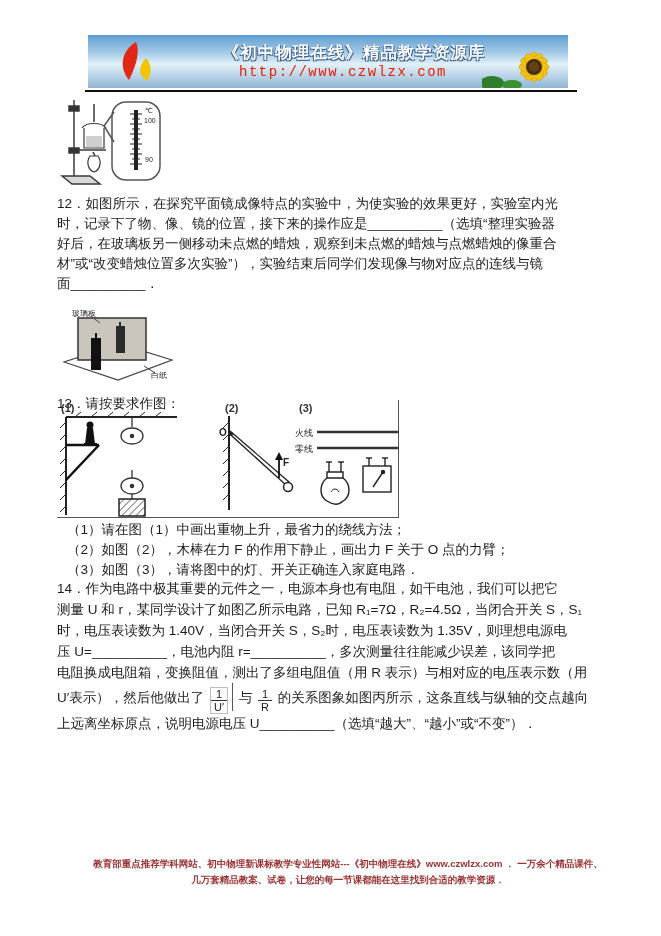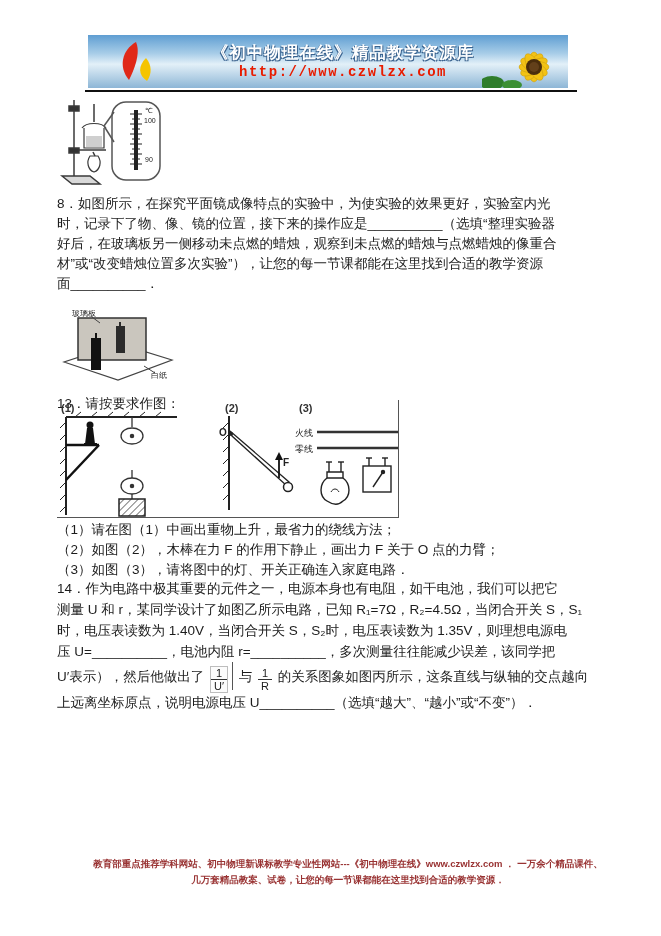--- a/index.html
+++ b/index.html
@@ -9,27 +9,27 @@
     overflow:hidden;
   }
   .abs{position:absolute;}
   
   .banner{
     left:88px;top:35px;width:480px;height:53px;
     background:linear-gradient(180deg,#5f9ed2 0%,#a8cde8 35%,#e3f0f8 55%,#8db6d6 100%);
     overflow:hidden;
   }
   .banner-title{
-    position:absolute;left:95px;top:7px;width:320px;text-align:center;
+    position:absolute;left:106px;top:7px;width:320px;text-align:center;
     color:#ffffff;font-weight:bold;font-size:16.5px;letter-spacing:1px;
     text-shadow:1px 1px 0 #39628e,-1px 1px 0 #39628e;white-space:nowrap;
   }
   .banner-url{
     position:absolute;left:120px;top:29px;width:270px;text-align:center;
-    color:#e81c00;font-weight:bold;font-size:14px;letter-spacing:1.5px;
+    color:#e81c00;font-weight:normal;font-size:14px;letter-spacing:1.5px;
     font-family:"Liberation Mono","DejaVu Sans Mono",monospace;
     text-decoration:none;white-space:nowrap;
   }
   .banner-rule{left:85px;top:90px;width:492px;height:0;border-top:2px solid #101010;}
   
   .q-line{white-space:nowrap;font-size:13.5px;line-height:20px;height:20px;}
   .q14 .q-line{line-height:21px;height:21px;}
   .q-line.tall{line-height:30px;height:30px;}
   .frac{display:inline-block;vertical-align:-9px;text-align:center;
     font-size:11px;line-height:12px;margin:0 2px;}
@@ -112,24 +112,24 @@
         <line x1="72" y1="63" x2="80" y2="63"></line>
       <line x1="70" y1="68" x2="82" y2="68"></line>
     </g>
     <text x="85" y="17" font-size="7" fill="#222">℃</text>
     <text x="84" y="27" font-size="7" fill="#222">100</text>
     <text x="85" y="66" font-size="7" fill="#222">90</text>
   </g>
 </svg>
 
 <div class="abs" style="left:57px;top:194px;width:560px">
-  <div class="q-line">8．如图所示，在探究平面镜成像特点的实验中，为使实验的效果更好，实验室内光</div>
+  <div class="q-line">12．如图所示，在探究平面镜成像特点的实验中，为使实验的效果更好，实验室内光</div>
   <div class="q-line">时，记录下了物、像、镜的位置，接下来的操作应是__________（选填“整理实验器</div>
   <div class="q-line">好后，在玻璃板另一侧移动未点燃的蜡烛，观察到未点燃的蜡烛与点燃蜡烛的像重合</div>
-  <div class="q-line">材”或“改变蜡烛位置多次实验”），让您的每一节课都能在这里找到合适的教学资源</div>
+  <div class="q-line">材”或“改变蜡烛位置多次实验”），实验结束后同学们发现像与物对应点的连线与镜</div>
   <div class="q-line">面__________．</div>
 </div>
 
 <svg class="abs" style="left:58px;top:310px" width="118" height="72" viewBox="0 0 118 72">
   <polygon points="6,52 60,70 114,50 62,34" fill="#ffffff" stroke="#444" stroke-width="1.2"></polygon>
   <polygon points="20,8 88,8 88,50 20,50" fill="#cac6be" stroke="#333" stroke-width="1.5"></polygon>
   <rect x="58" y="16" width="9" height="27" fill="#2b2b2b"></rect>
   <line x1="62" y1="12" x2="62" y2="16" stroke="#2b2b2b" stroke-width="2"></line>
   <rect x="33" y="28" width="10" height="32" fill="#111"></rect>
   <line x1="38" y1="23" x2="38" y2="28" stroke="#111" stroke-width="2"></line>
@@ -234,31 +234,32 @@
         <line x1="90" y1="44" x2="90" y2="52"></line>
       <line x1="71" y1="44" x2="77" y2="44"></line>
         <line x1="87" y1="44" x2="93" y2="44"></line>
       <rect x="68" y="52" width="28" height="26"></rect>
       <line x1="78" y1="73" x2="88" y2="58"></line>
       <circle cx="88" cy="58" r="1.5" fill="#222"></circle>
     </g>
   </svg>
 </div>
 
-<div class="abs" style="left:57px;top:520px;width:560px">
+<div class="abs" style="left:67px;top:520px;width:560px">
   <div class="q-line">（1）请在图（1）中画出重物上升，最省力的绕线方法；</div>
   <div class="q-line">（2）如图（2），木棒在力 F 的作用下静止，画出力 F 关于 O 点的力臂；</div>
   <div class="q-line">（3）如图（3），请将图中的灯、开关正确连入家庭电路．</div>
 </div>
 
 <div class="abs q14" style="left:57px;top:578px;width:570px">
   <div class="q-line">14．作为电路中极其重要的元件之一，电源本身也有电阻，如干电池，我们可以把它</div>
   <div class="q-line">测量 U 和 r，某同学设计了如图乙所示电路，已知 R₁=7Ω，R₂=4.5Ω，当闭合开关 S，S₁</div>
   <div class="q-line">时，电压表读数为 1.40V，当闭合开关 S，S₂时，电压表读数为 1.35V，则理想电源电</div>
   <div class="q-line">压 U=__________，电池内阻 r=__________，多次测量往往能减少误差，该同学把</div>
+  <div class="q-line">电阻换成电阻箱，变换阻值，测出了多组电阻值（用 R 表示）与相对应的电压表示数（用</div>
   <div class="q-line tall">
     <span>U′表示），然后他做出了</span>
     <span class="frac boxed">
       <span class="num">1</span>
       <span class="den">U′</span>
     </span><span class="vline"></span>
     <span>与</span>
     <span class="frac">
       <span class="num">1</span>
       <span class="den">R</span>

